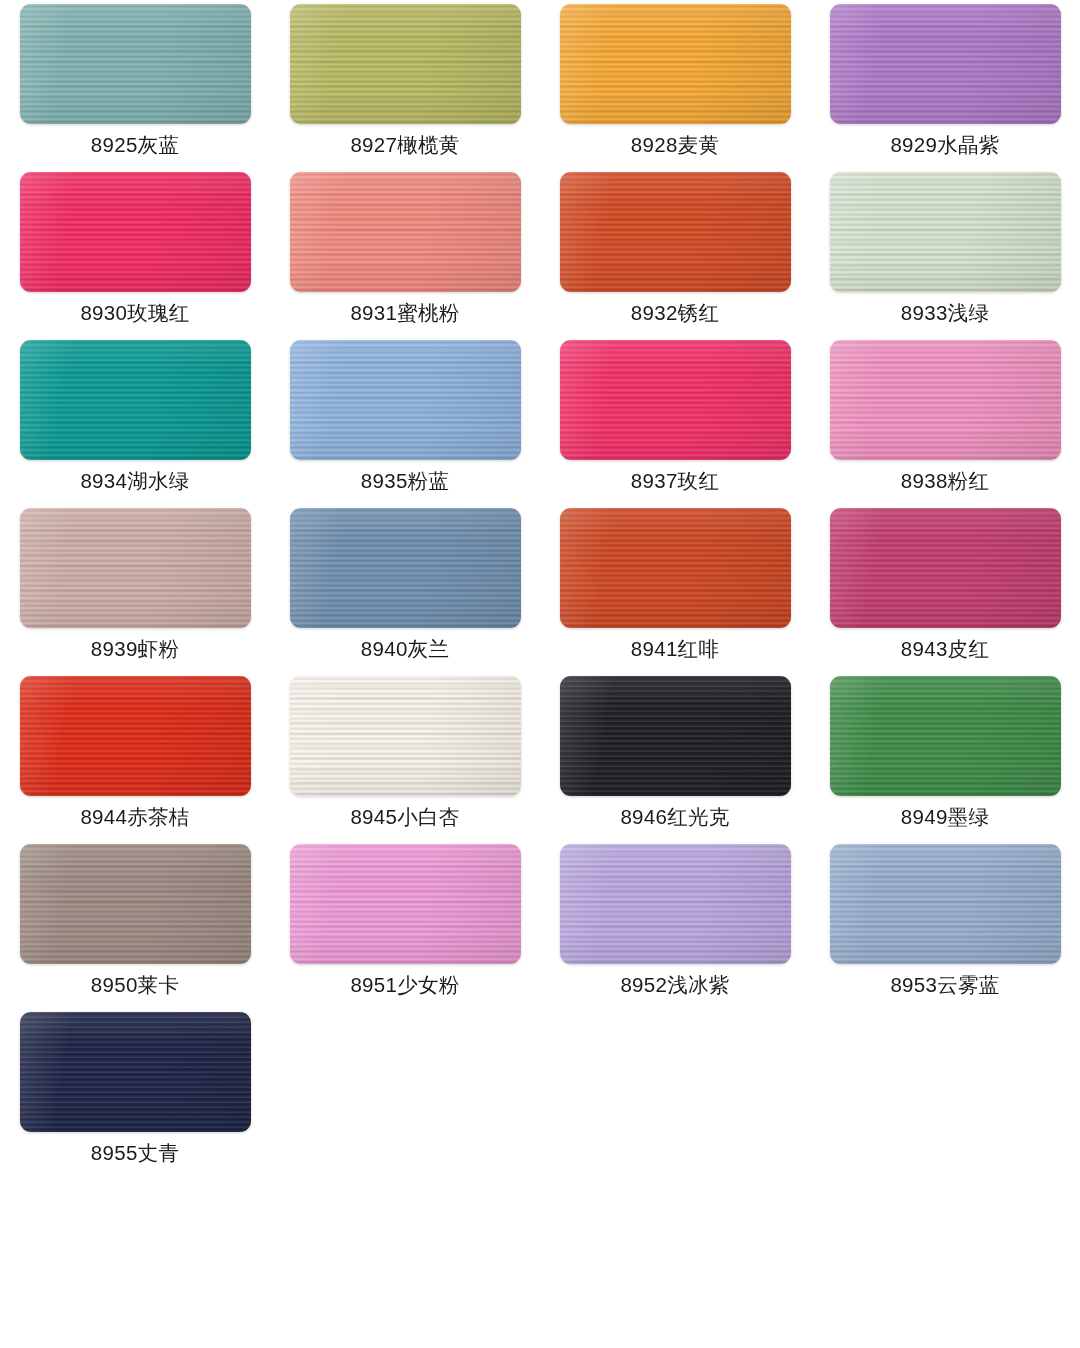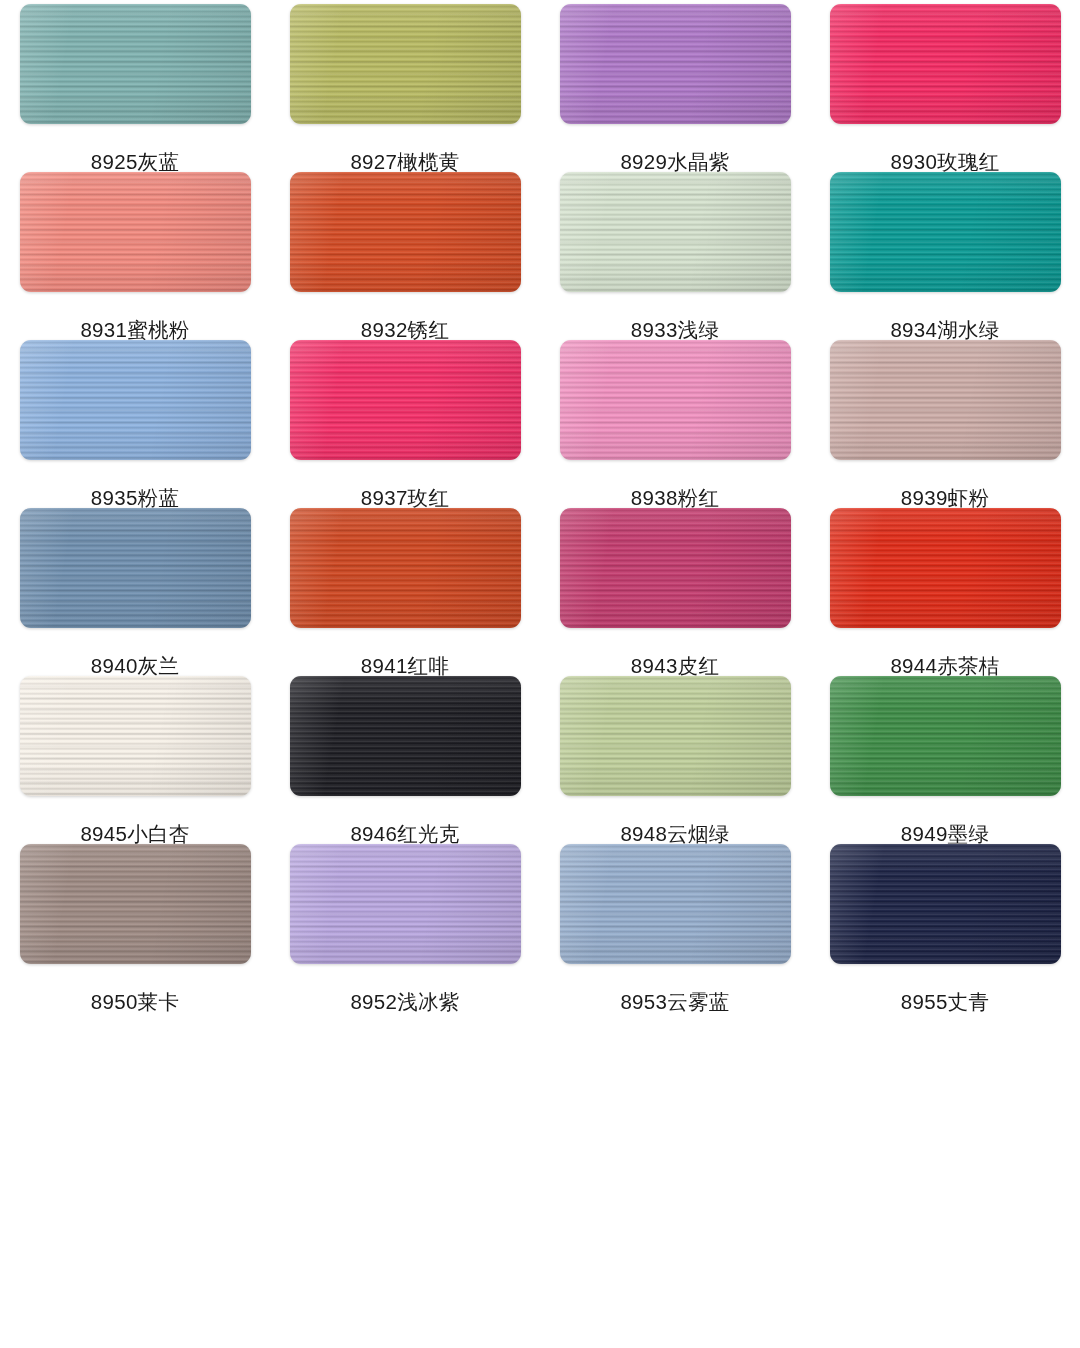--- a/index.html
+++ b/index.html
@@ -22,21 +22,21 @@
     width: 1080px;
     height: 1348px;
     box-sizing: border-box;
     padding: 4px 0 0 0;
   }
 
   .swatch-cell {
     display: flex;
     flex-direction: column;
     align-items: center;
-    justify-content: space-between;
+    justify-content: flex-start;
     position: relative;
   }
 
   .swatch-chip {
     width: 231px;
     height: 120px;
     border-radius: 11px;
     position: relative;
     overflow: hidden;
     box-shadow: 0 1px 3px rgba(0,0,0,0.18);
@@ -179,20 +179,24 @@
 <div id="swatch-grid">
     <div class="swatch-cell">
       <div class="swatch-chip" style="background-color: rgb(127, 178, 176);"></div>
       <div class="swatch-label">8925灰蓝</div>
     </div>
     <div class="swatch-cell">
       <div class="swatch-chip" style="background-color: rgb(184, 186, 98);"></div>
       <div class="swatch-label">8927橄榄黄</div>
     </div>
     <div class="swatch-cell">
+      <div class="swatch-chip" style="background-color: rgb(246, 168, 51);"></div>
+      <div class="swatch-label">8928麦黄</div>
+    </div>
+    <div class="swatch-cell">
       <div class="swatch-chip" style="background-color: rgb(174, 120, 200);"></div>
       <div class="swatch-label">8929水晶紫</div>
     </div>
     <div class="swatch-cell">
       <div class="swatch-chip" style="background-color: rgb(244, 42, 99);"></div>
       <div class="swatch-label">8930玫瑰红</div>
     </div>
     <div class="swatch-cell">
       <div class="swatch-chip" style="background-color: rgb(242, 137, 126);"></div>
       <div class="swatch-label">8931蜜桃粉</div>
@@ -243,32 +247,32 @@
     </div>
     <div class="swatch-cell">
       <div class="swatch-chip" style="background-color: rgb(247, 241, 232);"></div>
       <div class="swatch-label">8945小白杏</div>
     </div>
     <div class="swatch-cell">
       <div class="swatch-chip" style="background-color: rgb(28, 28, 34);"></div>
       <div class="swatch-label">8946红光克</div>
     </div>
     <div class="swatch-cell">
-      <div class="swatch-chip" style="background-color: rgb(191, 207, 155);"></div>
-      <div class="swatch-label">8948云烟绿</div>
-    </div>
-    <div class="swatch-cell">
       <div class="swatch-chip" style="background-color: rgb(61, 140, 70);"></div>
       <div class="swatch-label">8949墨绿</div>
     </div>
     <div class="swatch-cell">
       <div class="swatch-chip" style="background-color: rgb(158, 138, 131);"></div>
       <div class="swatch-label">8950莱卡</div>
     </div>
     <div class="swatch-cell">
+      <div class="swatch-chip" style="background-color: rgb(238, 154, 214);"></div>
+      <div class="swatch-label">8951少女粉</div>
+    </div>
+    <div class="swatch-cell">
       <div class="swatch-chip" style="background-color: rgb(185, 167, 224);"></div>
       <div class="swatch-label">8952浅冰紫</div>
     </div>
     <div class="swatch-cell">
       <div class="swatch-chip" style="background-color: rgb(150, 174, 205);"></div>
       <div class="swatch-label">8953云雾蓝</div>
     </div>
     <div class="swatch-cell">
       <div class="swatch-chip" style="background-color: rgb(27, 34, 68);"></div>
       <div class="swatch-label">8955丈青</div>

